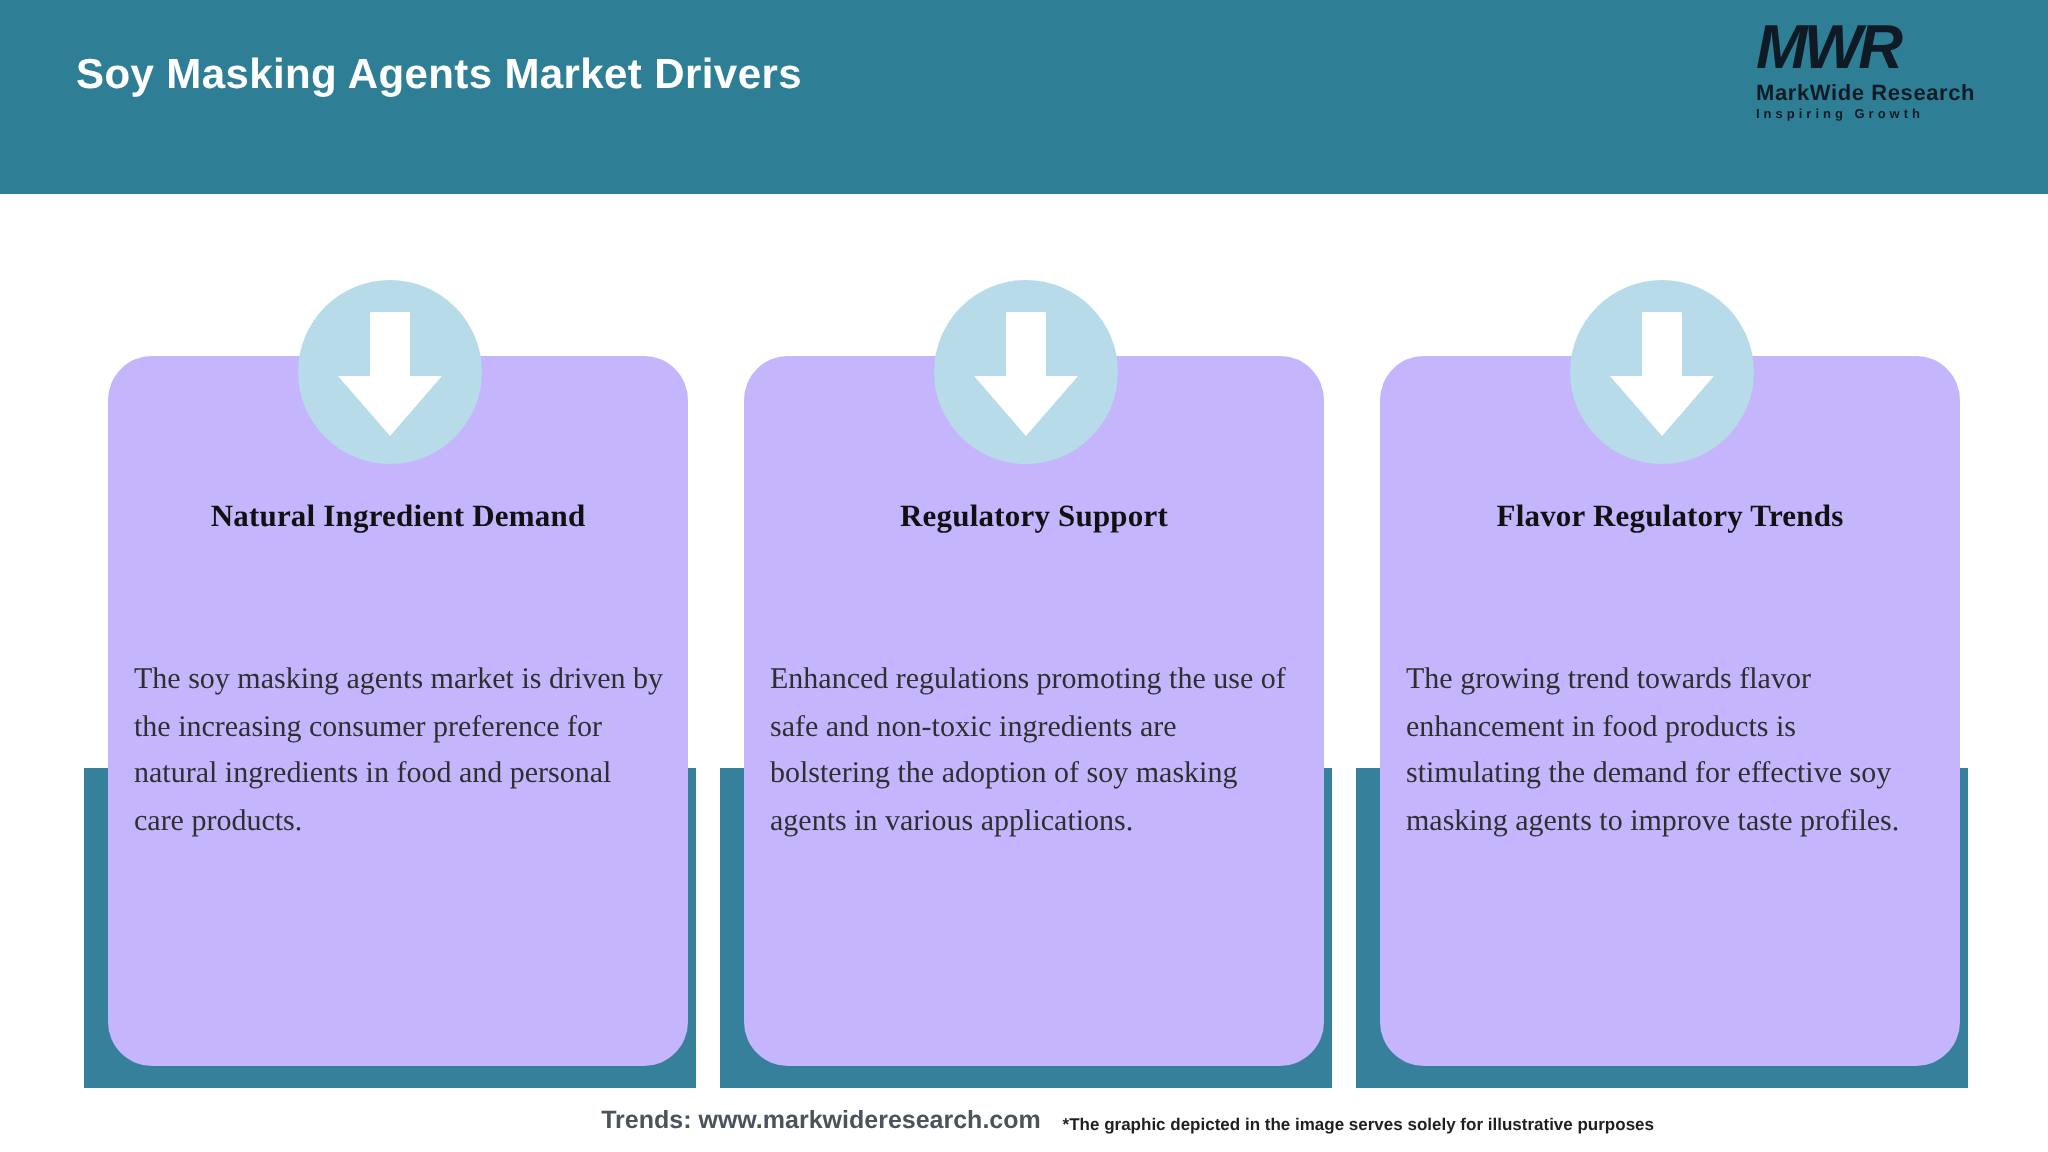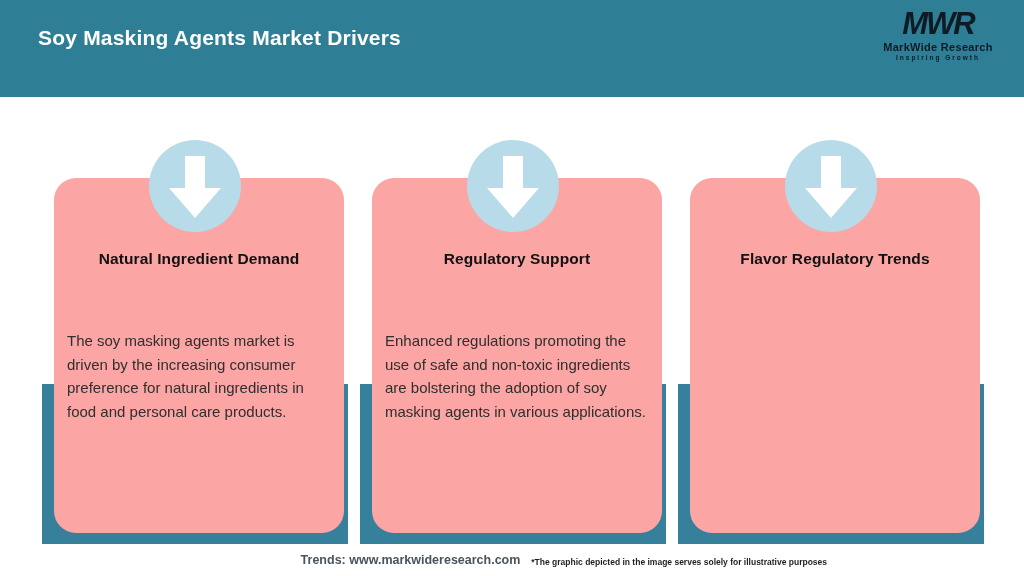--- a/index.html
+++ b/index.html
@@ -16,21 +16,21 @@
   .header {
     position: absolute; top: 0; left: 0; width: 1024px; height: 97px;
     background: #2E7F96;
   }
   .header-title {
     position: absolute; left: 38px; top: 26px;
     color: #ffffff; font-size: 21px; font-weight: bold; letter-spacing: 0.2px;
   }
   .logo {
     position: absolute; right: 26px; top: 8px; width: 120px;
-    text-align: center; color: #0F1B24;
+    color: #0F1B24;
   }
   .logo-acronym {
     font-size: 31px; font-weight: 800; font-style: italic;
     letter-spacing: -2px; line-height: 1; color: #0F1B24;
     font-family: "Liberation Sans", sans-serif;
   }
   .logo-name { font-size: 11px; font-weight: bold; margin-top: 2px; letter-spacing: 0.3px; }
   .logo-tagline { font-size: 6.5px; font-weight: 600; letter-spacing: 2px; margin-top: 1px; }
 
   
@@ -38,21 +38,21 @@
   .card-unit.u1 { left: 42px; }
   .card-unit.u2 { left: 360px; }
   .card-unit.u3 { left: 678px; }
 
   .teal-backing {
     position: absolute; left: 0; right: 0; top: 244px; height: 160px;
     background: #36809B;
   }
   .card {
     position: absolute; left: 12px; right: 4px; top: 38px; height: 355px;
-    background: #fca5a5; border-radius: 22px;
+    background: #c4b5fd; border-radius: 22px; font-family: Liberation Serif, serif;
   }
   .icon-circle {
     position: absolute; top: 0; left: 50%; transform: translateX(-50%);
     width: 92px; height: 92px; border-radius: 50%;
     background: #B7DBE8;
     display: flex; align-items: center; justify-content: center;
   }
   .icon-circle svg { display: block; margin-top: 2px; }
 
   .card-title {
@@ -112,20 +112,21 @@
       <svg width="52" height="62" viewBox="0 0 52 62">
           <path d="M16 0 h20 v32 h16 L26 62 L0 32 h16 Z" fill="#FFFFFF"></path>
         </svg>
     </div>
   </div>
 
   <div class="card-unit u3">
     <div class="teal-backing"></div>
     <div class="card">
       <div class="card-title">Flavor Regulatory Trends</div>
+      <div class="card-desc">The growing trend towards flavor enhancement in food products is stimulating the demand for effective soy masking agents to improve taste profiles.</div>
     </div>
     <div class="icon-circle">
       <svg width="52" height="62" viewBox="0 0 52 62">
           <path d="M16 0 h20 v32 h16 L26 62 L0 32 h16 Z" fill="#FFFFFF"></path>
         </svg>
     </div>
   </div>
 
   <div class="footer-source">Trends: www.markwideresearch.com</div>
   <div class="footer-disclaimer">*The graphic depicted in the image serves solely for illustrative purposes</div>

